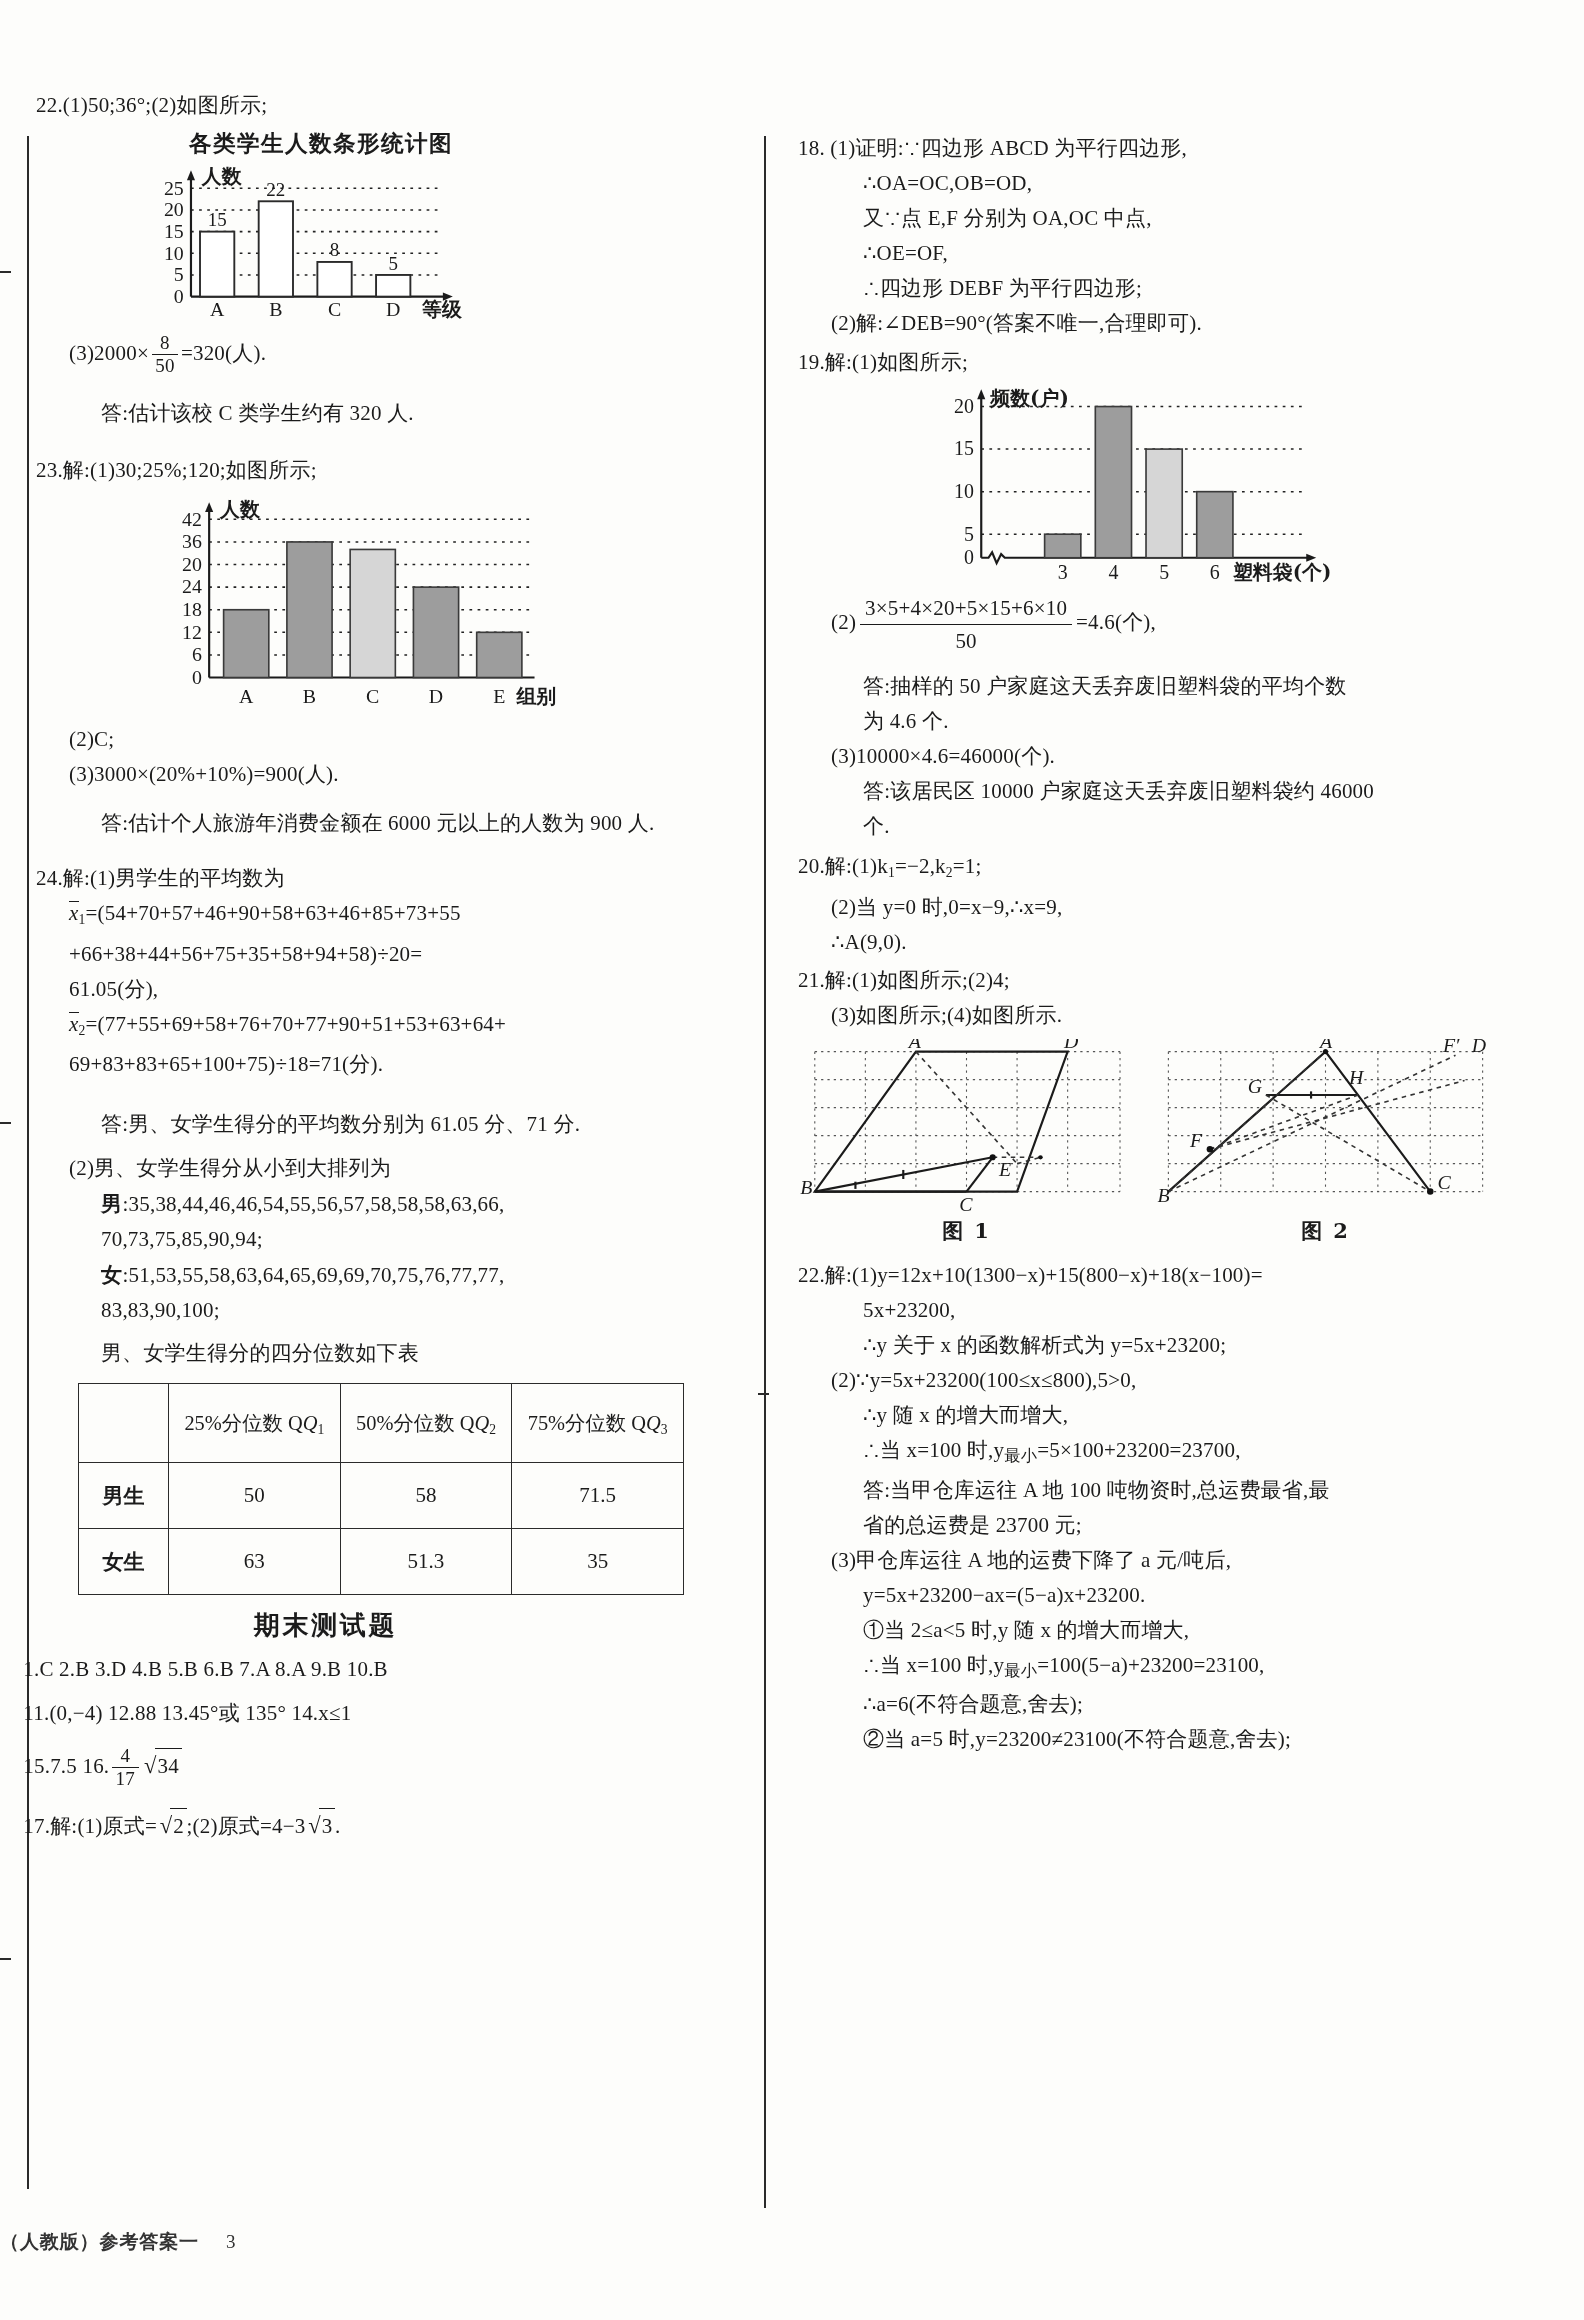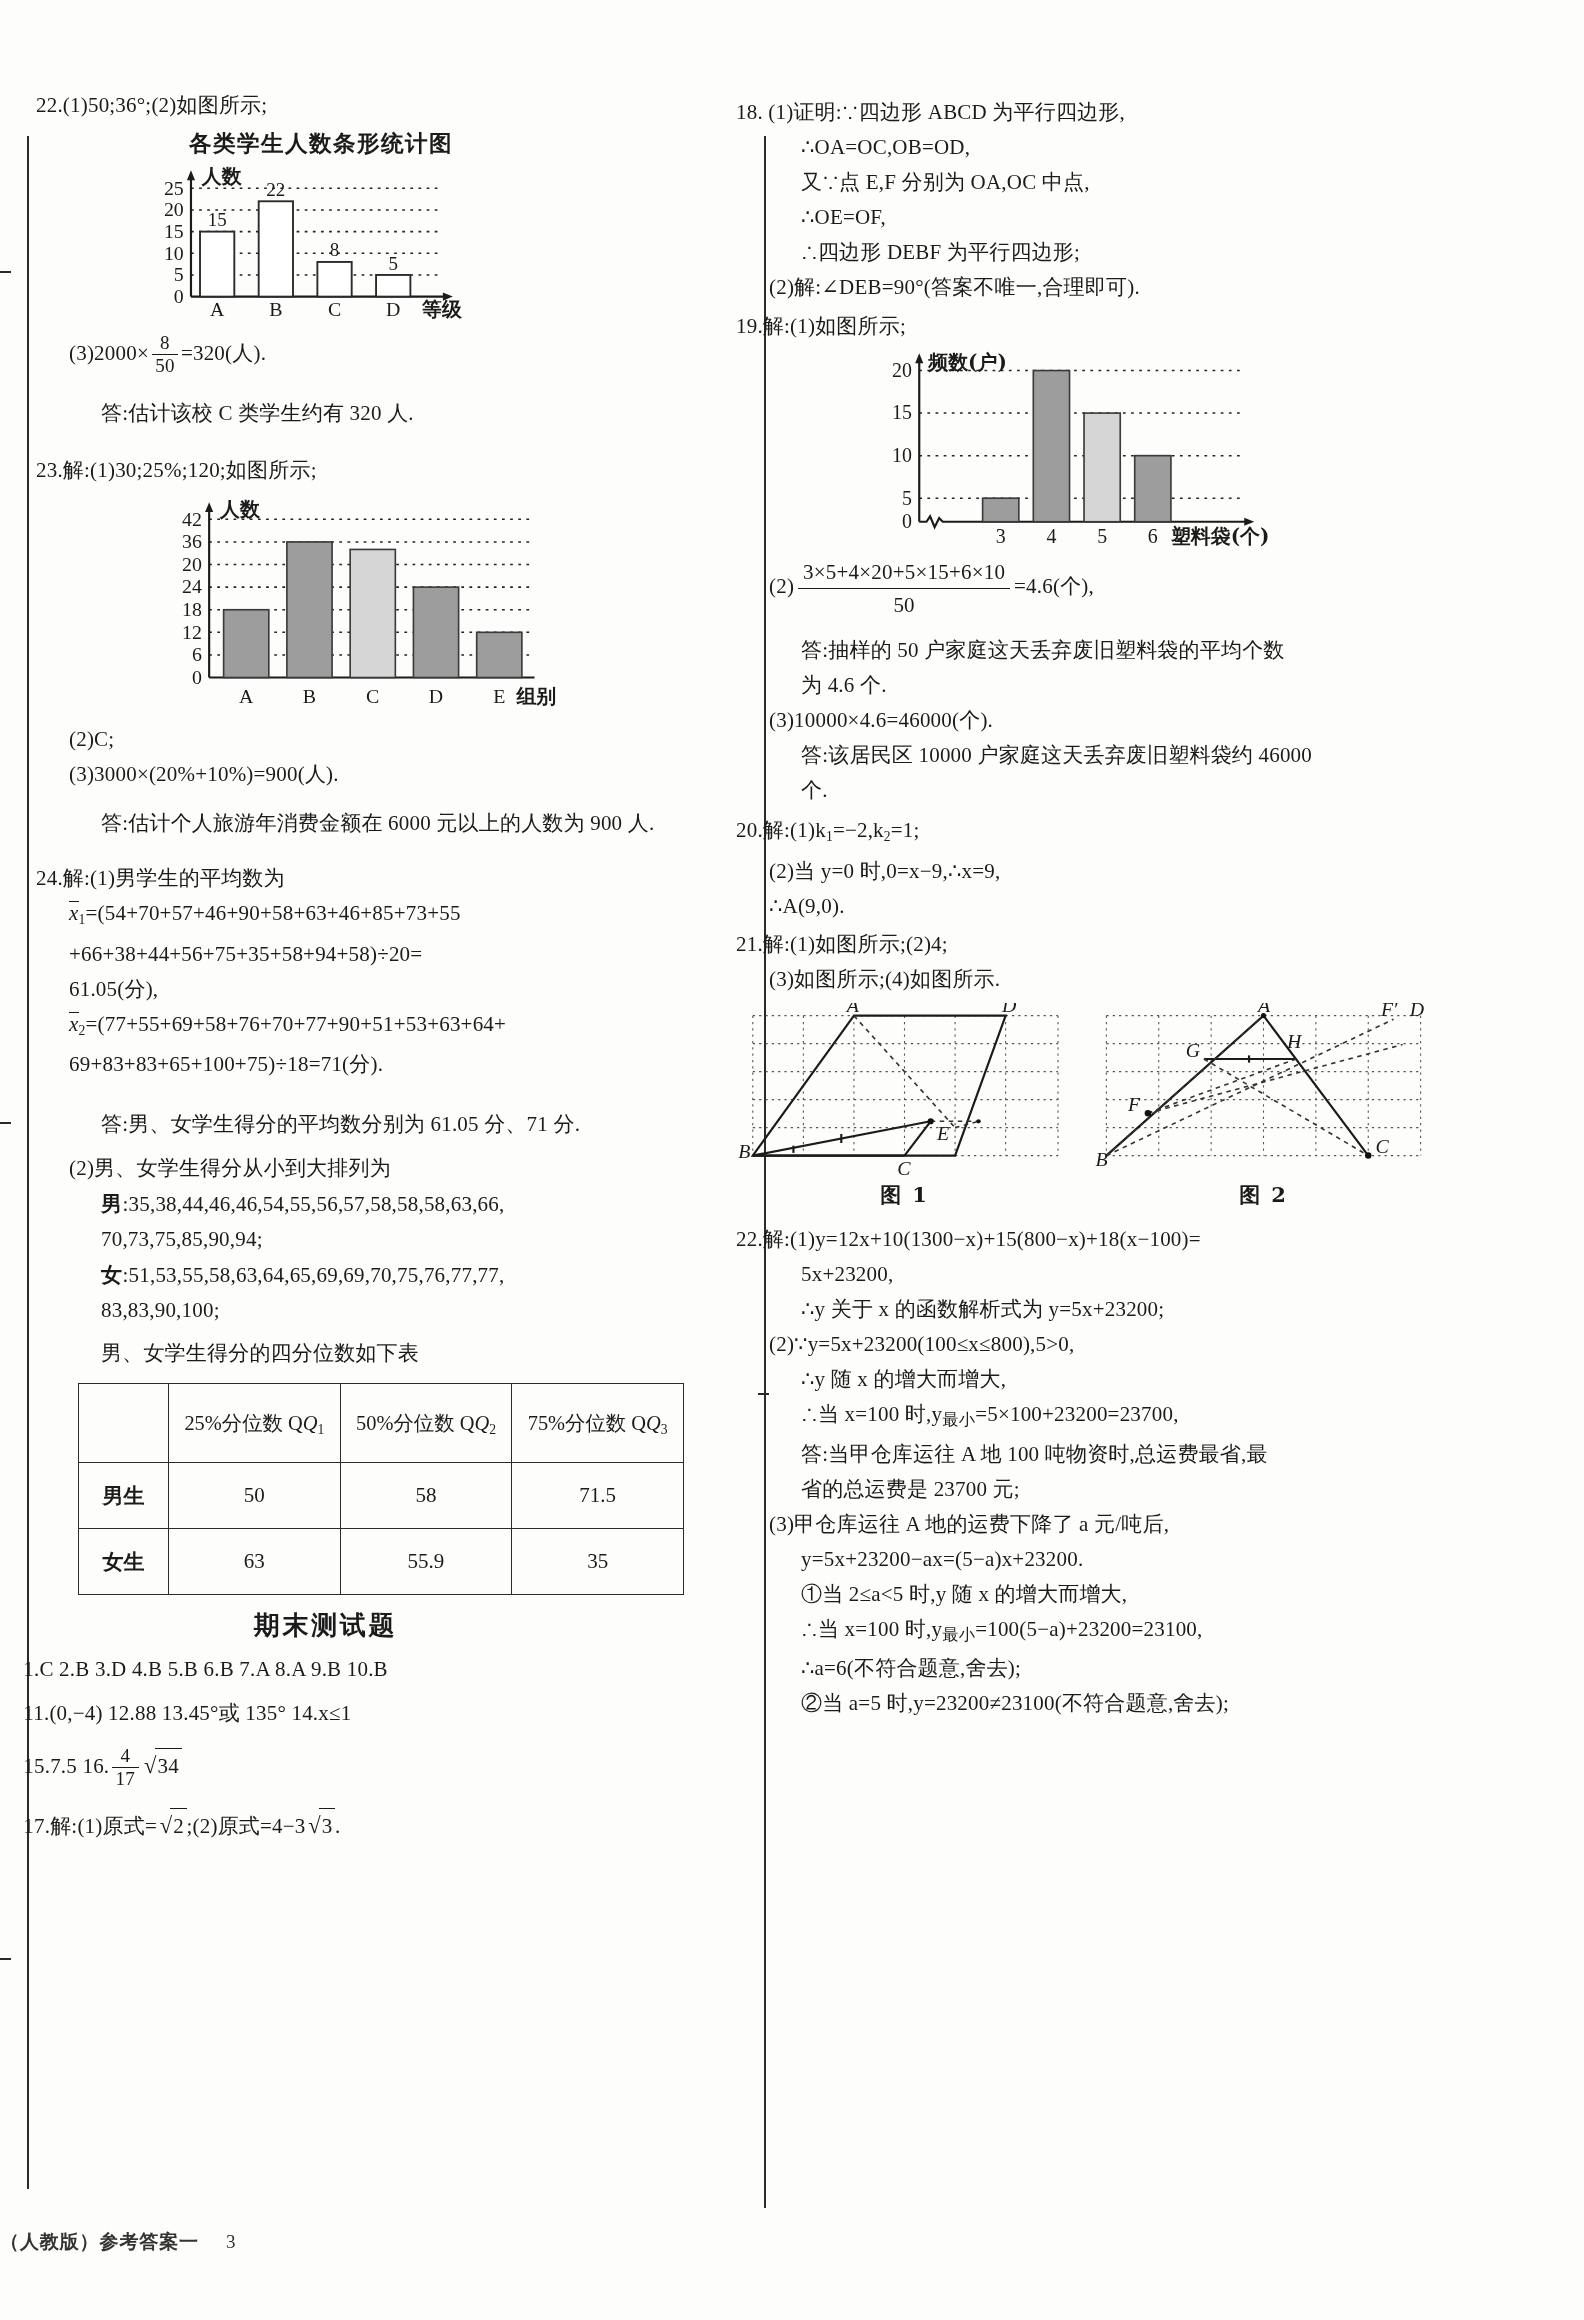--- a/index.html
+++ b/index.html
@@ -7,21 +7,21 @@
     width:1585px;height:2320px;position:relative;
     font-family:"Liberation Serif","DejaVu Serif",serif;
     color:#1b1b1b;
     -webkit-font-smoothing:antialiased;
   }
   .page{position:absolute;inset:0;background:#fdfdfb;overflow:hidden;}
 
   
   .col{position:absolute;top:0;width:706px;}
   .col-left{left:36px;}
-  .col-right{left:736px;}
+  .col-right{left:798px;margin-top:36px;}
   .col-rule{position:absolute;top:136px;left:27px;width:1.8px;height:2053px;background:#2a2a2a;}
   .col-rule-r{position:absolute;top:136px;left:764px;width:1.8px;height:2072px;background:#2a2a2a;}
 
   
   .ln{
     font-size:21px;line-height:35px;letter-spacing:0.2px;
     white-space:nowrap;margin:0;
   }
   .ind1{padding-left:33px;}
   .ind2{padding-left:65px;}
@@ -244,21 +244,21 @@
       <tbody>
         <tr>
           <td class="rowhdr">男生</td>
           <td>50</td>
           <td>58</td>
           <td>71.5</td>
         </tr>
         <tr>
           <td class="rowhdr">女生</td>
           <td>63</td>
-          <td>55.9</td>
+          <td>51.3</td>
           <td>35</td>
         </tr>
       </tbody>
     </table>
 
     <div class="section-title" style="width:579px;">期末测试题</div>
     <p class="ln" style="margin-left:-12.7px;">1.C  2.B  3.D  4.B  5.B  6.B  7.A  8.A  9.B  10.B</p>
     <p class="ln" style="margin-left:-12.7px;margin-top:9px;">11.(0,−4)   12.88   13.45°或 135°   14.x≤1</p>
     <p class="ln" style="margin-left:-12.7px;margin-top:16.3px;">
       <span>15.7.5   16.</span><span class="frac"><span class="num">4</span><span class="den">17</span></span><span class="sqrt"><span class="rad">√</span><span class="arg">34</span></span>

